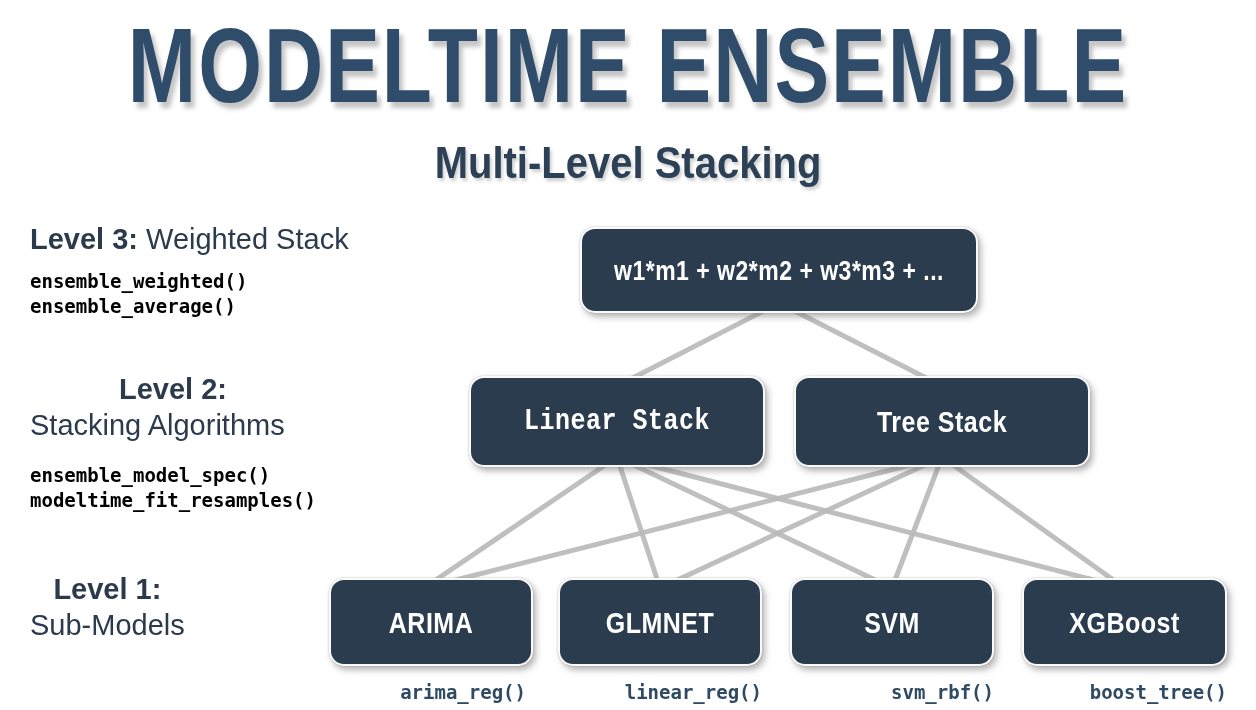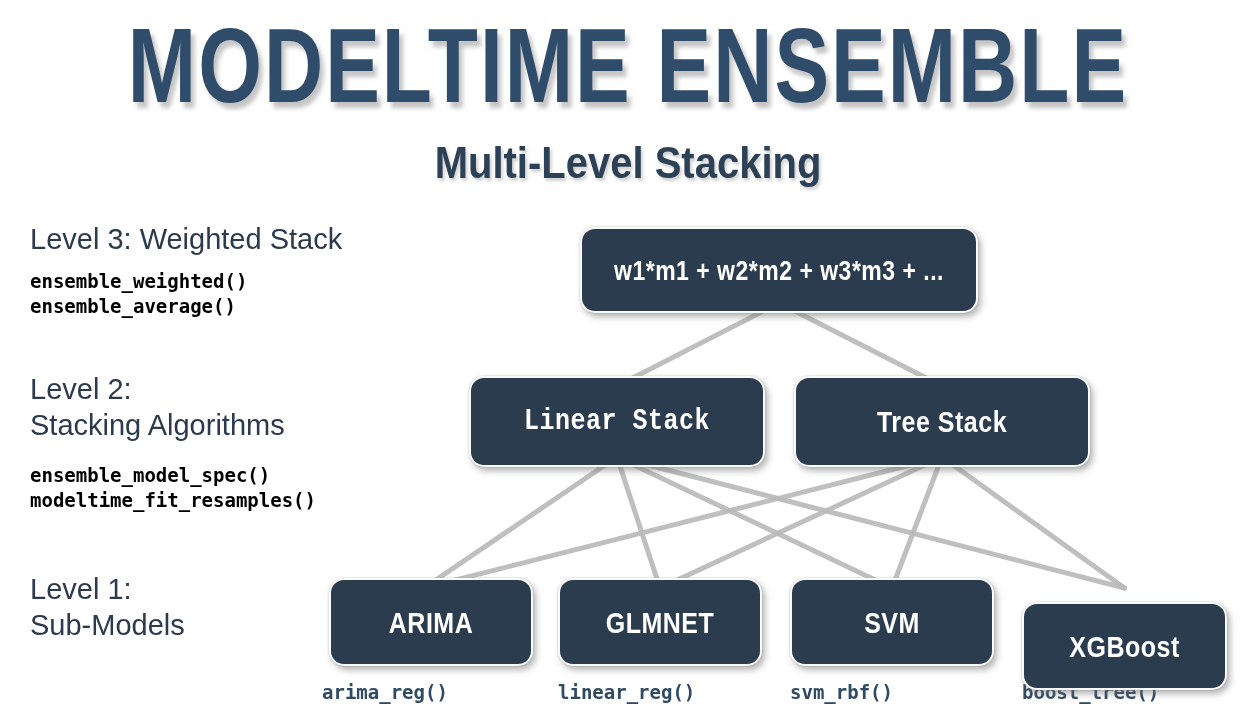--- a/index.html
+++ b/index.html
@@ -21,21 +21,21 @@
   .subtitle {
     position:absolute; top:140px; left:0; width:100%;
     text-align:center; font-weight:700; font-size:40px; line-height:1;
     color:#2d4156;
     transform:scaleY(1.12); transform-origin:50% 0;
     text-shadow:2px 3px 3px rgba(150,150,150,0.45);
   }
   
   .level { position:absolute; left:30px; color:#2b3a4c; }
   .level .lbl { font-size:29px; line-height:36px; }
-  .level .lbl b { font-weight:400; }
+  .level .lbl b { font-weight:700;text-align:center; }
   .level .code { margin-top:12px; }
   .code div {
     font-family:"DejaVu Sans Mono", monospace; font-weight:700;
     font-size:19px; line-height:25px; color:#000000; white-space:pre;
   }
   #level3 { top:221px; }
   #level2 { top:371px; }
   #level2 .code { margin-top:20px; }
   #level1 { top:571px; }
   
@@ -53,24 +53,24 @@
     color:#ffffff; font-weight:700; font-size:25px; letter-spacing:0.5px;
     transform:scaleY(1.2); white-space:nowrap;
   }
   #node-weighted { left:580px; top:227px; width:398px; height:86px; }
   #node-weighted .box-label { font-size:23px; }
   #node-linear   { left:469px; top:376px; width:296px; height:91px;font-family:Liberation Mono, monospace; }
   #node-tree     { left:794px; top:376px; width:296px; height:91px; }
   #node-arima    { left:329px; top:578px; width:204px; height:88px; }
   #node-glmnet   { left:558px; top:578px; width:204px; height:88px; }
   #node-svm      { left:790px; top:578px; width:204px; height:88px; }
-  #node-xgboost  { left:1022px; top:602px; width:205px; height:88px; }
+  #node-xgboost  { left:1022px; top:578px; width:205px; height:88px; }
   
   .fn-label {
-    position:absolute; top:680px; text-align:left;
+    position:absolute; top:680px; text-align:right;
     font-family:"DejaVu Sans Mono", monospace; font-weight:700;
     font-size:19px; line-height:25px; color:#2f4a63; white-space:pre;
   }
   #fn-arima   { left:322px; width:204px; }
   #fn-glmnet  { left:558px; width:204px; }
   #fn-svm     { left:790px; width:204px; }
   #fn-xgboost { left:1022px; width:205px; }
 </style>
 </head>
 <body>

